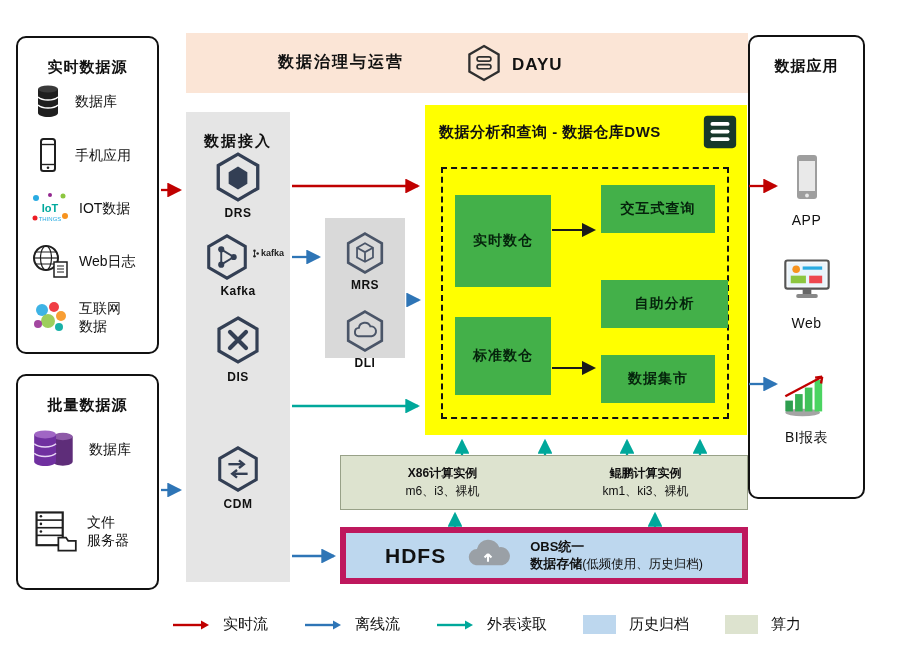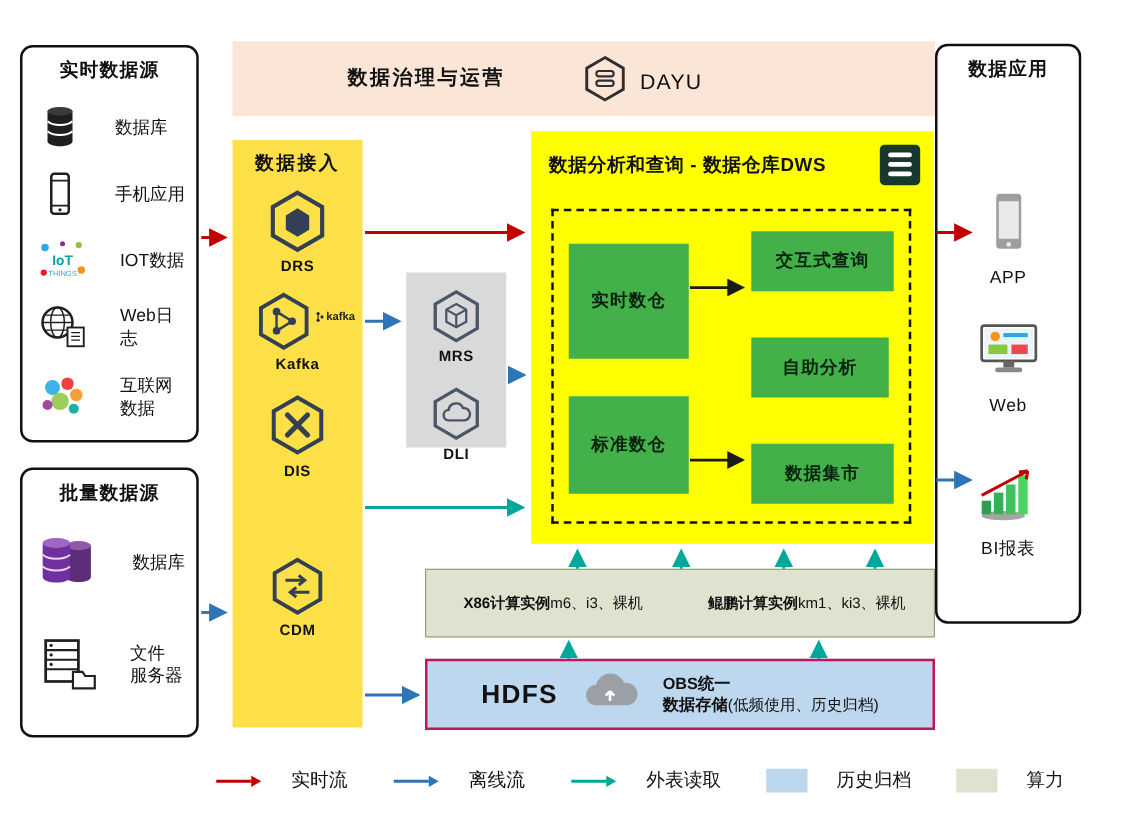--- a/index.html
+++ b/index.html
@@ -1,49 +1,49 @@
 <!DOCTYPE html>
 <html><head>
 <meta charset="utf-8">
 <style>
   *{margin:0;padding:0;box-sizing:border-box}
   body{background:#fff;font-family:"Liberation Sans","DejaVu Sans",sans-serif;color:#111}
   .canvas{position:relative;width:914px;height:651px;background:#fff;overflow:hidden}
   .abs{position:absolute}
   .src-box{border:2px solid #111;border-radius:10px;background:#fff}
-  .box-title{font-weight:bold;font-size:15px;text-align:center;padding-top:9px;letter-spacing:1px}
+  .box-title{font-weight:bold;font-size:15px;text-align:center;padding-top:20px;letter-spacing:1px}
   .row{position:absolute;display:flex;align-items:center;left:12px;right:6px}
   .row .ic{flex:0 0 auto;display:flex;align-items:center;justify-content:center}
-  .lbl{font-size:14px;white-space:pre-line;line-height:1.3;margin-left:26px}
+  .lbl{font-size:14px;white-space:pre-line;line-height:1.3;margin-left:9px}
   .gov{background:#fbe5d6}
   .gov-title{position:absolute;left:92px;top:19px;font-weight:bold;font-size:16px;letter-spacing:2px}
   .gov-prod{position:absolute;left:278px;top:10px;display:flex;align-items:center;gap:8px}
-  .gov-prod-name{font-weight:normal;font-size:17px;letter-spacing:1px}
-  .ingest{background:#fde047}
+  .gov-prod-name{font-weight:bold;font-size:17px;letter-spacing:1px}
+  .ingest{background:#e5e5e5}
   .svc{position:absolute;left:0;right:0;display:flex;justify-content:center}
   .svc-label{position:absolute;left:0;right:0;text-align:center;font-weight:bold;font-size:12px;letter-spacing:.5px}
   .kafka-badge{position:absolute;left:64px;top:136px;display:flex;align-items:center;gap:2px;font-size:9px;font-weight:bold;color:#222}
   .proc{background:#d9d9d9}
   .dws{background:#ffff00}
   .dws-title{position:absolute;left:14px;top:18px;width:268px;font-weight:bold;font-size:15px;letter-spacing:.5px}
   .dws-icon{position:absolute;right:8px;top:8px}
   .dashed{position:absolute;border:2px dashed #111}
   .gbox{position:absolute;background:#43b049;display:flex;align-items:center;justify-content:center;font-weight:bold;font-size:14px;letter-spacing:1px;color:#05230c;text-align:center}
   .comp{background:#dde3cf;border:1px solid #98a188;display:flex}
-  .comp-half{flex:1;display:flex;flex-direction:row;align-items:center;justify-content:center;font-size:12px;line-height:1.45}
+  .comp-half{flex:1;display:flex;flex-direction:column;align-items:center;justify-content:center;font-size:12px;line-height:1.45}
   .comp-title{font-weight:bold}
-  .hdfs{background:#bdd7ee;border:2px solid #be185d;display:flex;align-items:center;justify-content:center;gap:16px}
+  .hdfs{background:#bdd7ee;border:6px solid #be185d;display:flex;align-items:center;justify-content:center;gap:16px}
   .hdfs-name{font-weight:bold;font-size:21px;letter-spacing:1px}
   .obs-text{font-size:13px;line-height:1.35;max-width:230px}
   .obs-main{font-weight:bold;white-space:pre-line}
   .obs-note{font-size:12.5px}
   .app-item{position:absolute;left:0;right:0;display:flex;flex-direction:column;align-items:center;gap:6px}
   .app-label{font-size:14px;letter-spacing:.5px}
   .legend{position:absolute;left:172px;top:615px;display:flex;align-items:center;gap:36px;font-size:15px}
-  .leg-item{display:flex;align-items:center;gap:23px}
+  .leg-item{display:flex;align-items:center;gap:13px}
   .sw{width:33px;height:19px}
   .sw.archive{background:#bdd7ee}
   .sw.power{background:#dde3cf}
   .overlay{position:absolute;left:0;top:0;pointer-events:none;z-index:8}
 </style>
 </head>
 <body>
 
 <div class="canvas">
 
@@ -236,21 +236,21 @@
     <div class="dws-icon"><svg width="38" height="38" viewBox="0 0 40 40">
           <rect x="3" y="3" width="34" height="34" rx="4" fill="#17382b"></rect>
           <rect x="10" y="9.5" width="20" height="4" rx="2" fill="#fff"></rect>
           <rect x="10" y="17.5" width="20" height="4" rx="2" fill="#fff"></rect>
           <rect x="10" y="25.5" width="20" height="4" rx="2" fill="#fff"></rect>
         </svg></div>
     <div class="dashed" style="left:16px;top:62px;width:288px;height:252px"></div>
     <div class="gbox" style="left:30px;top:90px;width:96px;height:92px">实时数仓</div>
     <div class="gbox" style="left:30px;top:212px;width:96px;height:78px">标准数仓</div>
     <div class="gbox" style="left:176px;top:80px;width:114px;height:48px">交互式查询</div>
-    <div class="gbox" style="left:176px;top:165px;width:110px;height:48px">自助分析</div>
+    <div class="gbox" style="left:176px;top:175px;width:127px;height:48px">自助分析</div>
     <div class="gbox" style="left:176px;top:250px;width:114px;height:48px">数据集市</div>
   </div>
 
   <div class="abs comp" style="left:340px;top:455px;width:408px;height:55px">
     <div class="comp-half">
       <span class="comp-title">X86计算实例</span>
       <span>m6、i3、裸机</span>
     </div>
     <div class="comp-half">
       <span class="comp-title">鲲鹏计算实例</span>

